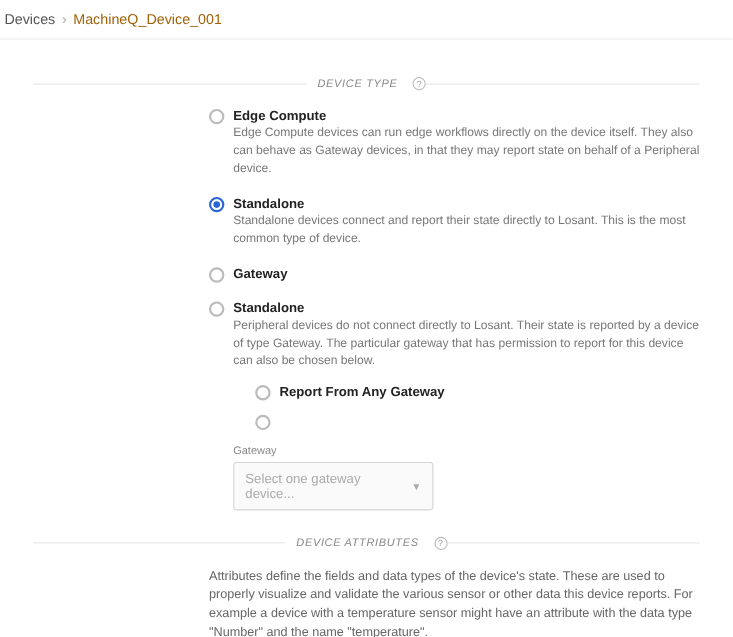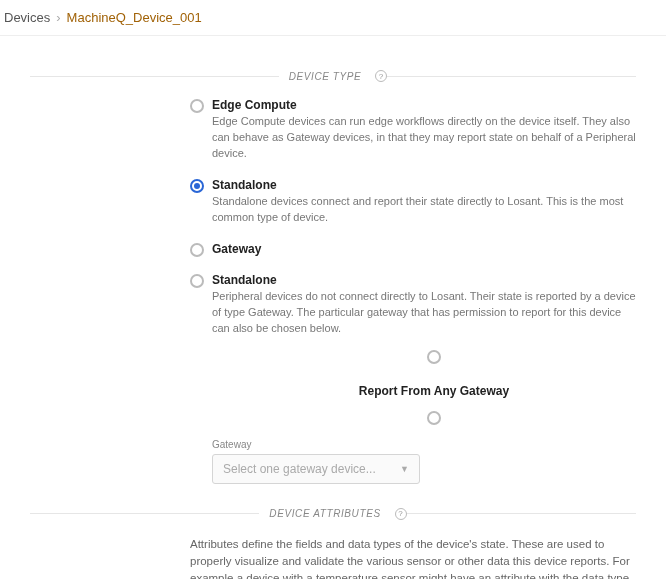--- a/index.html
+++ b/index.html
@@ -87,33 +87,33 @@
   .radio-title { font-weight: 600; font-size: 12px; color: #222; }
   .radio-desc { color: #777; font-size: 11px; line-height: 1.45; margin-top: 2px; }
 
   .sub-radios {
     margin-top: 12px;
     margin-left: 20px;
     display: flex;
     flex-direction: column;
     gap: 12px;
   }
-  .sub-radio-item { display: flex; gap: 20px; align-items: center; flex-direction: column; }
+  .sub-radio-item { display: flex; gap: 8px; align-items: center; }
   .sub-radio-item .radio-title { font-weight: 600; font-size: 12px; }
 
   .gateway-block { margin-top: 14px; margin-left: 0px; }
   .small-label { color: #888; font-size: 10px; margin-bottom: 4px; }
   .select-box {
     display: flex;
     align-items: center;
     justify-content: space-between;
     border: 1px solid #d5d5d5;
     border-radius: 3px;
     padding: 7px 10px;
-    width: 208px;
+    width: 182px;
     color: #aaa;
     font-size: 12px;
     background: #fafafa;
   }
   .select-box .caret {
     color: #aaa;
     font-size: 9px;
   }
 
   .attr-desc {

